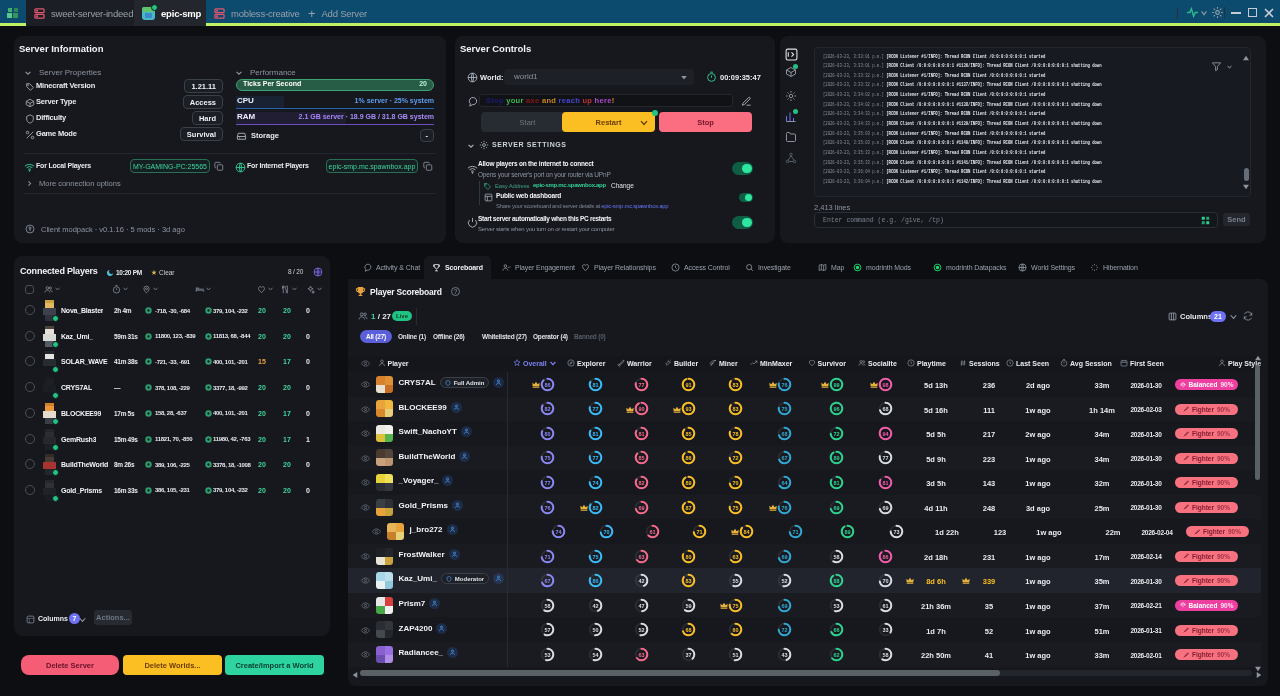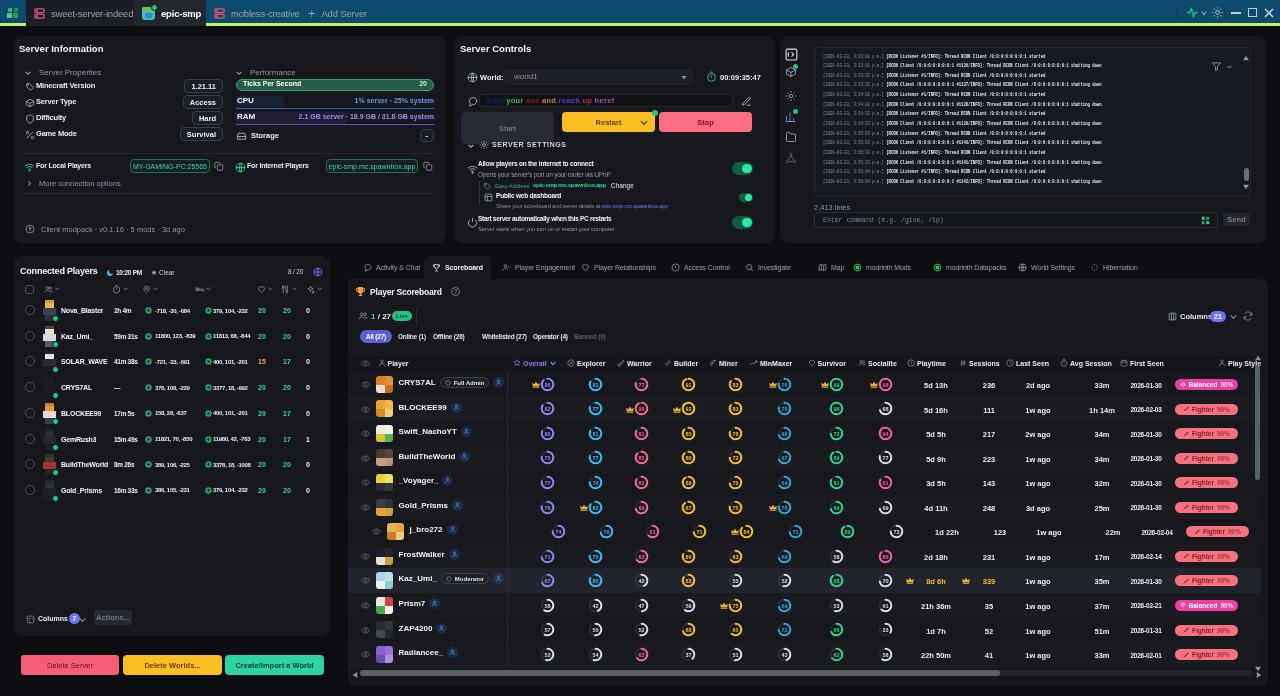--- a/index.html
+++ b/index.html
@@ -227,21 +227,21 @@
       <path d="M21 11a8 8 0 0 1-9 8l-6 3 1.5-5A8 8 0 1 1 21 11z"></path>
     </svg>
   <div class="abs" style="left:24px;top:58px;width:254px;height:13px;background:#101216;border:1px solid #23262c;border-radius:3px;overflow:hidden">
     <div style="position:absolute;left:6px;top:1px;font-size:7.5px;font-weight:bold;letter-spacing:.3px"><span style="color:#1d1d72">Stop</span> <span style="color:#3fb950">your</span> <span style="color:#8c1616">axe</span> <span style="color:#c8861b">and</span> <span style="color:#4747d1">reach</span> <span style="color:#c03030">up</span> <span style="color:#b44ad0">here</span><span style="color:#d8882a">!</span></div>
   </div>
   <svg class="abs" style="left:286px;top:60px" width="11" height="11" viewBox="0 0 24 24" fill="none" stroke="#aab1bb" stroke-width="2">
       <path d="M12 20h9"></path>
       <path d="M16.5 3.5a2.1 2.1 0 0 1 3 3L7 19l-4 1 1-4L16.5 3.5z"></path>
     </svg>
 
-  <div class="abs" style="left:6px;top:76px;width:93px;height:32px;background:#272b32;border-radius:4px;display:flex;align-items:center;justify-content:center;color:#6e7681;font-weight:bold;font-size:7.5px">Start</div>
+  <div class="abs" style="left:26px;top:76px;width:93px;height:20px;background:#272b32;border-radius:4px;display:flex;align-items:center;justify-content:center;color:#6e7681;font-weight:normal;font-size:7.5px">Start</div>
   <div class="abs" style="left:107px;top:76px;width:93px;height:20px;background:#fbbf24;border-radius:4px;display:flex;align-items:center;justify-content:center;color:#6b3c0a;font-weight:bold;font-size:7.5px">Restart
     <svg style="position:absolute;right:7px;top:8px" width="8" height="6" viewBox="0 0 10 8" fill="none" stroke="#6b3c0a" stroke-width="1.8">
         <polyline points="1,1.5 5,6 9,1.5"></polyline>
       </svg>
   </div>
   <div class="abs" style="left:197px;top:73.5px;width:6px;height:6px;border-radius:50%;background:#21c383;z-index:3"></div>
   <div class="abs" style="left:204px;top:76px;width:93px;height:20px;background:#fb6e82;border-radius:4px;display:flex;align-items:center;justify-content:center;color:#731526;font-weight:bold;font-size:7.5px">Stop</div>
 
   <svg class="abs" style="left:12px;top:106px" width="8" height="8" viewBox="0 0 10 10" fill="none" stroke="#aab1bb" stroke-width="1.5">
       <polyline points="2,3.5 5,6.5 8,3.5"></polyline>
@@ -1872,16 +1872,16 @@
   <svg class="abs" style="left:4px;top:392px" width="6" height="8" viewBox="0 0 8 10" fill="#8d94a0">
       <polygon points="7,1 7,9 1,5"></polygon>
     </svg>
   <div class="abs" style="left:12px;top:391px;width:892px;height:6px;border-radius:3px;background:#22262c"></div>
   <div class="abs" style="left:12px;top:391px;width:640px;height:6px;border-radius:3px;background:#596066"></div>
   <svg class="abs" style="left:908px;top:392px" width="6" height="8" viewBox="0 0 8 10" fill="#8d94a0">
       <polygon points="1,1 1,9 7,5"></polygon>
     </svg>
 </div>
 <div id="btm-buttons" class="abs" style="left:14px;top:645px;width:316px;height:40px">
-  <div class="abs" style="left:7px;top:10px;width:98px;height:20px;background:#f45d75;border-radius:3px;display:flex;align-items:center;justify-content:center;color:#65122a;font-weight:normal;font-size:7.5px">Delete Server</div>
+  <div class="abs" style="left:7px;top:10px;width:98px;height:20px;background:#f45d75;border-radius:8px;display:flex;align-items:center;justify-content:center;color:#65122a;font-weight:bold;font-size:7.5px">Delete Server</div>
   <div class="abs" style="left:109px;top:10px;width:99px;height:20px;background:#fbbf24;border-radius:4px;display:flex;align-items:center;justify-content:center;color:#6b3c0a;font-weight:bold;font-size:7.5px">Delete Worlds...</div>
   <div class="abs" style="left:211px;top:10px;width:99px;height:20px;background:#2dd4a0;border-radius:4px;display:flex;align-items:center;justify-content:center;color:#0b4031;font-weight:bold;font-size:7.5px">Create/Import a World</div>
 </div>
 
 </body></html>

